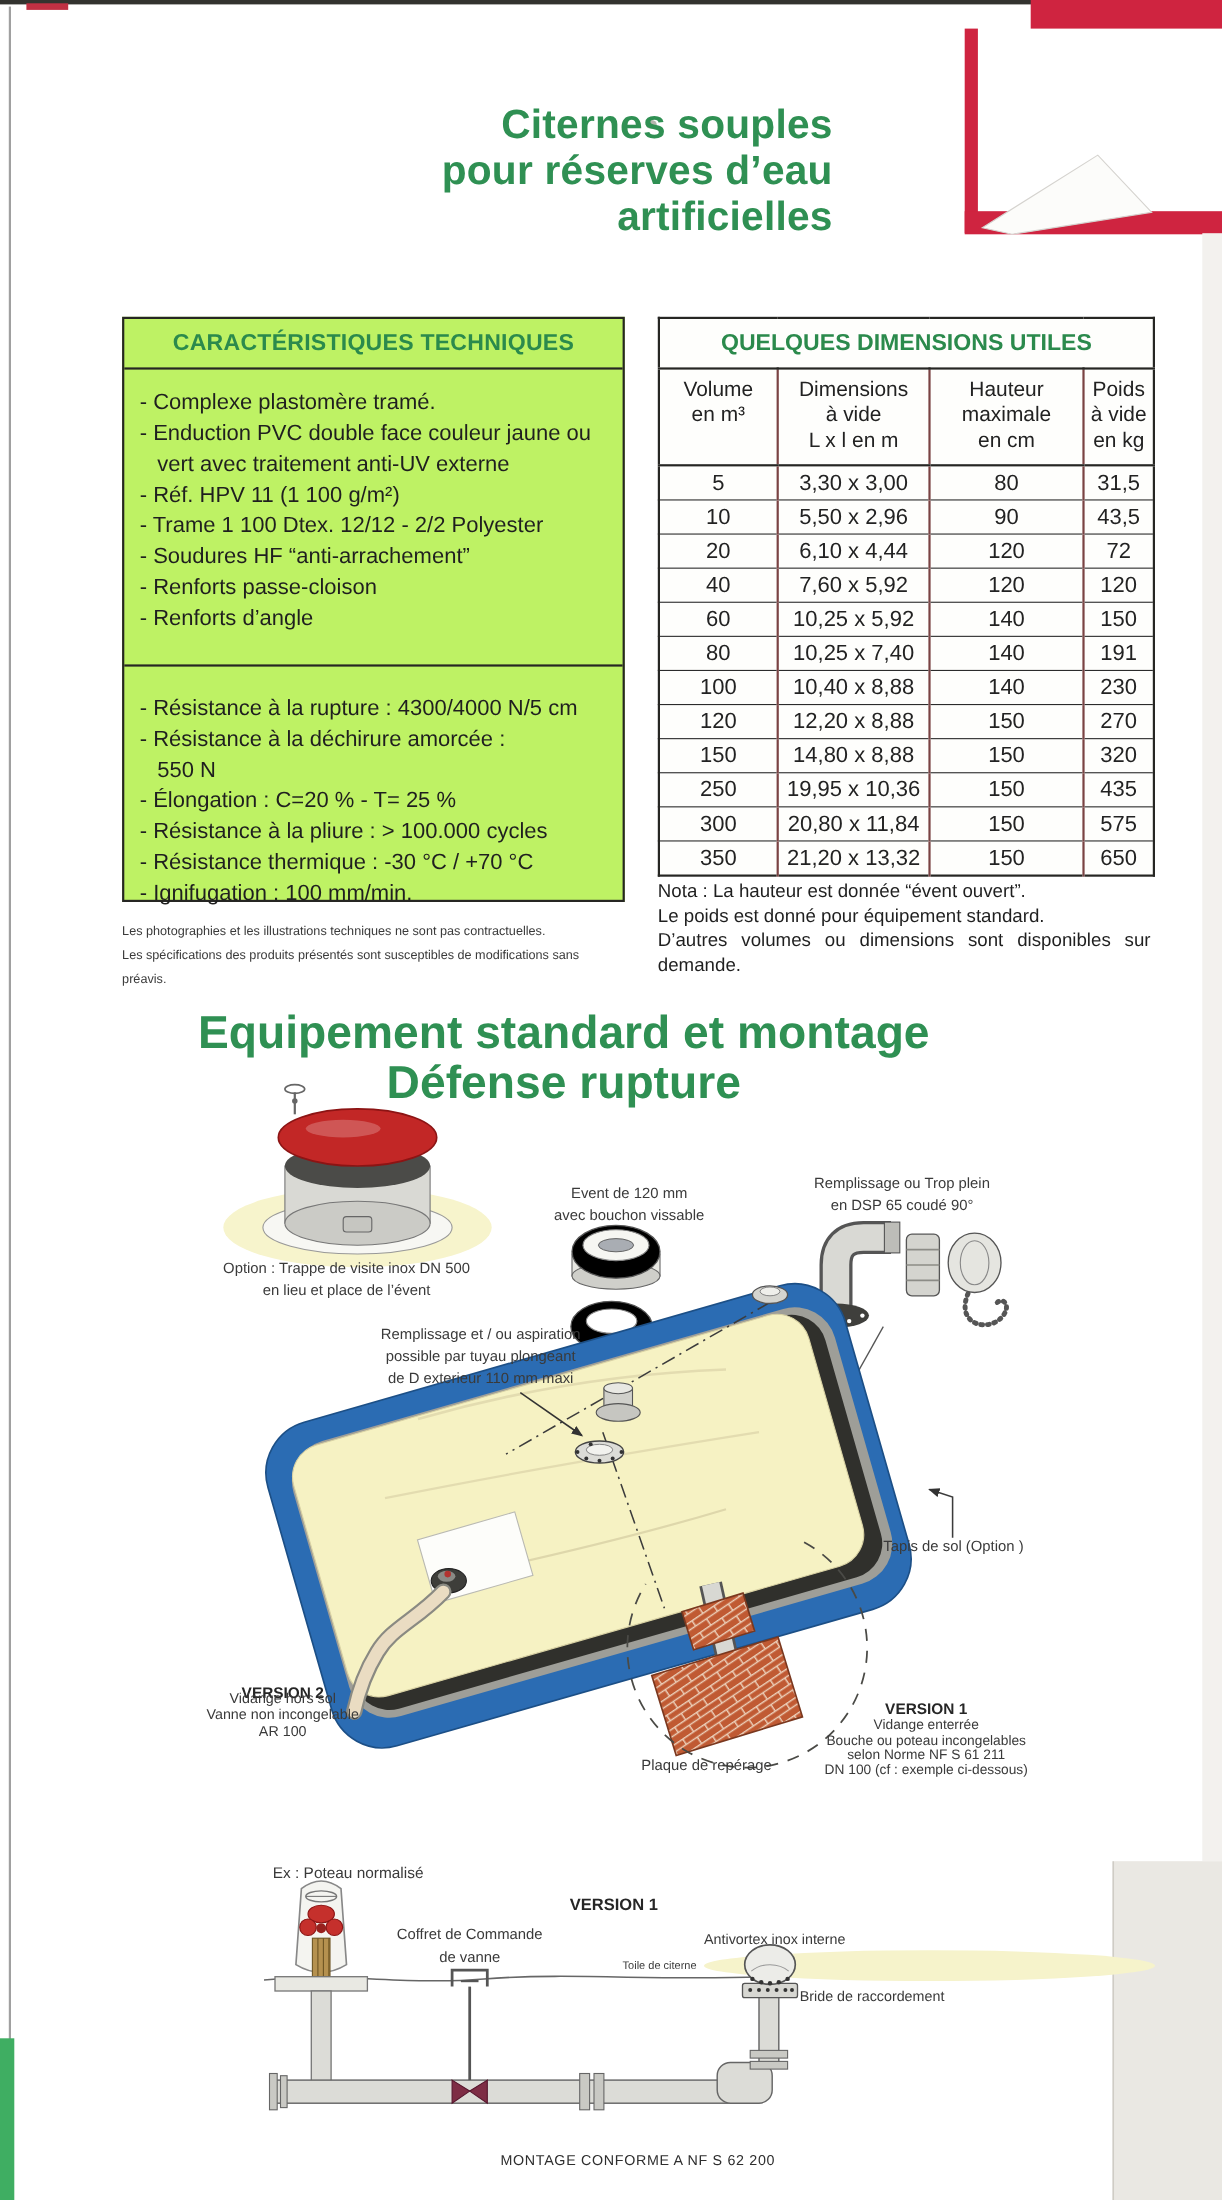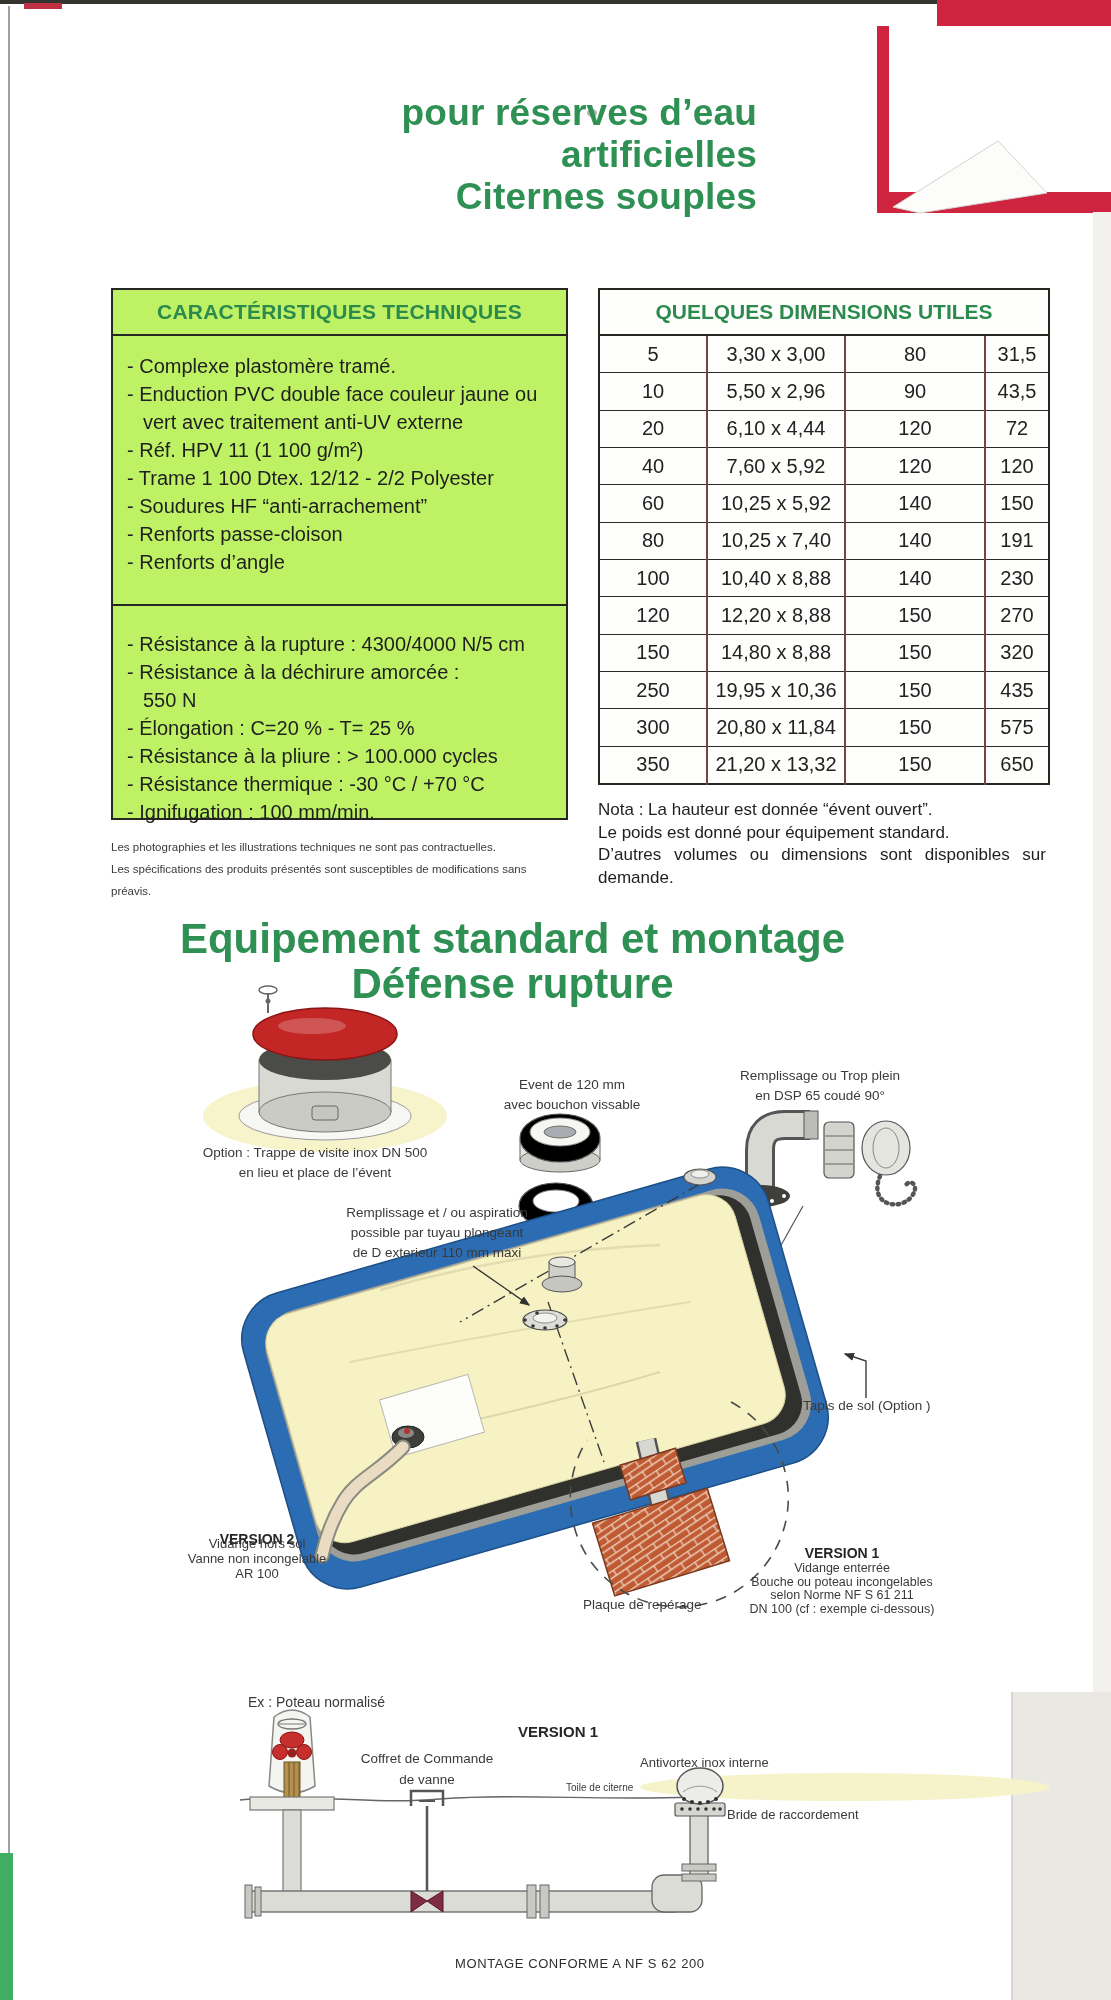--- a/index.html
+++ b/index.html
@@ -228,22 +228,22 @@
         <circle cx="684" cy="1799" r="2"></circle>
           <circle cx="692" cy="1802" r="2"></circle>
         <circle cx="700" cy="1803" r="2"></circle>
           <circle cx="708" cy="1802" r="2"></circle>
         <circle cx="716" cy="1799" r="2"></circle>
       </g>
     </g>
   </svg>
 
   <div class="title-block">
+    <div>Citernes souples</div>
     <div>pour réserves d’eau artificielles</div>
-    <div>Citernes souples</div>
   </div>
 
   <div class="tech-box">
     <div class="box-title">CARACTÉRISTIQUES TECHNIQUES</div>
     <div class="tech-list-top">
         <div class="spec">- Complexe plastomère tramé.</div>
         <div class="spec">- Enduction PVC double face couleur jaune ou
 vert avec traitement anti-UV externe</div>
         <div class="spec">- Réf. HPV 11 (1 100 g/m²)</div>
         <div class="spec">- Trame 1 100 Dtex. 12/12 - 2/2 Polyester</div>
@@ -271,20 +271,33 @@
     <colgroup>
         <col style="width:108px">
         <col style="width:138px">
         <col style="width:140px">
         <col style="width:64px">
       </colgroup>
     <thead>
       <tr>
         <td class="t-title" colspan="4">QUELQUES DIMENSIONS UTILES</td>
       </tr>
+      <tr style="height:88px;">
+        <th class="pre">Volume
+en m³</th>
+        <th class="pre">Dimensions
+à vide
+L x l en m</th>
+        <th class="pre">Hauteur
+maximale
+en cm</th>
+        <th class="pre">Poids
+à vide
+en kg</th>
+      </tr>
     </thead>
     <tbody>
         <tr>
           <td>5</td>
           <td>3,30 x 3,00</td>
           <td>80</td>
           <td>31,5</td>
         </tr>
         <tr>
           <td>10</td>

